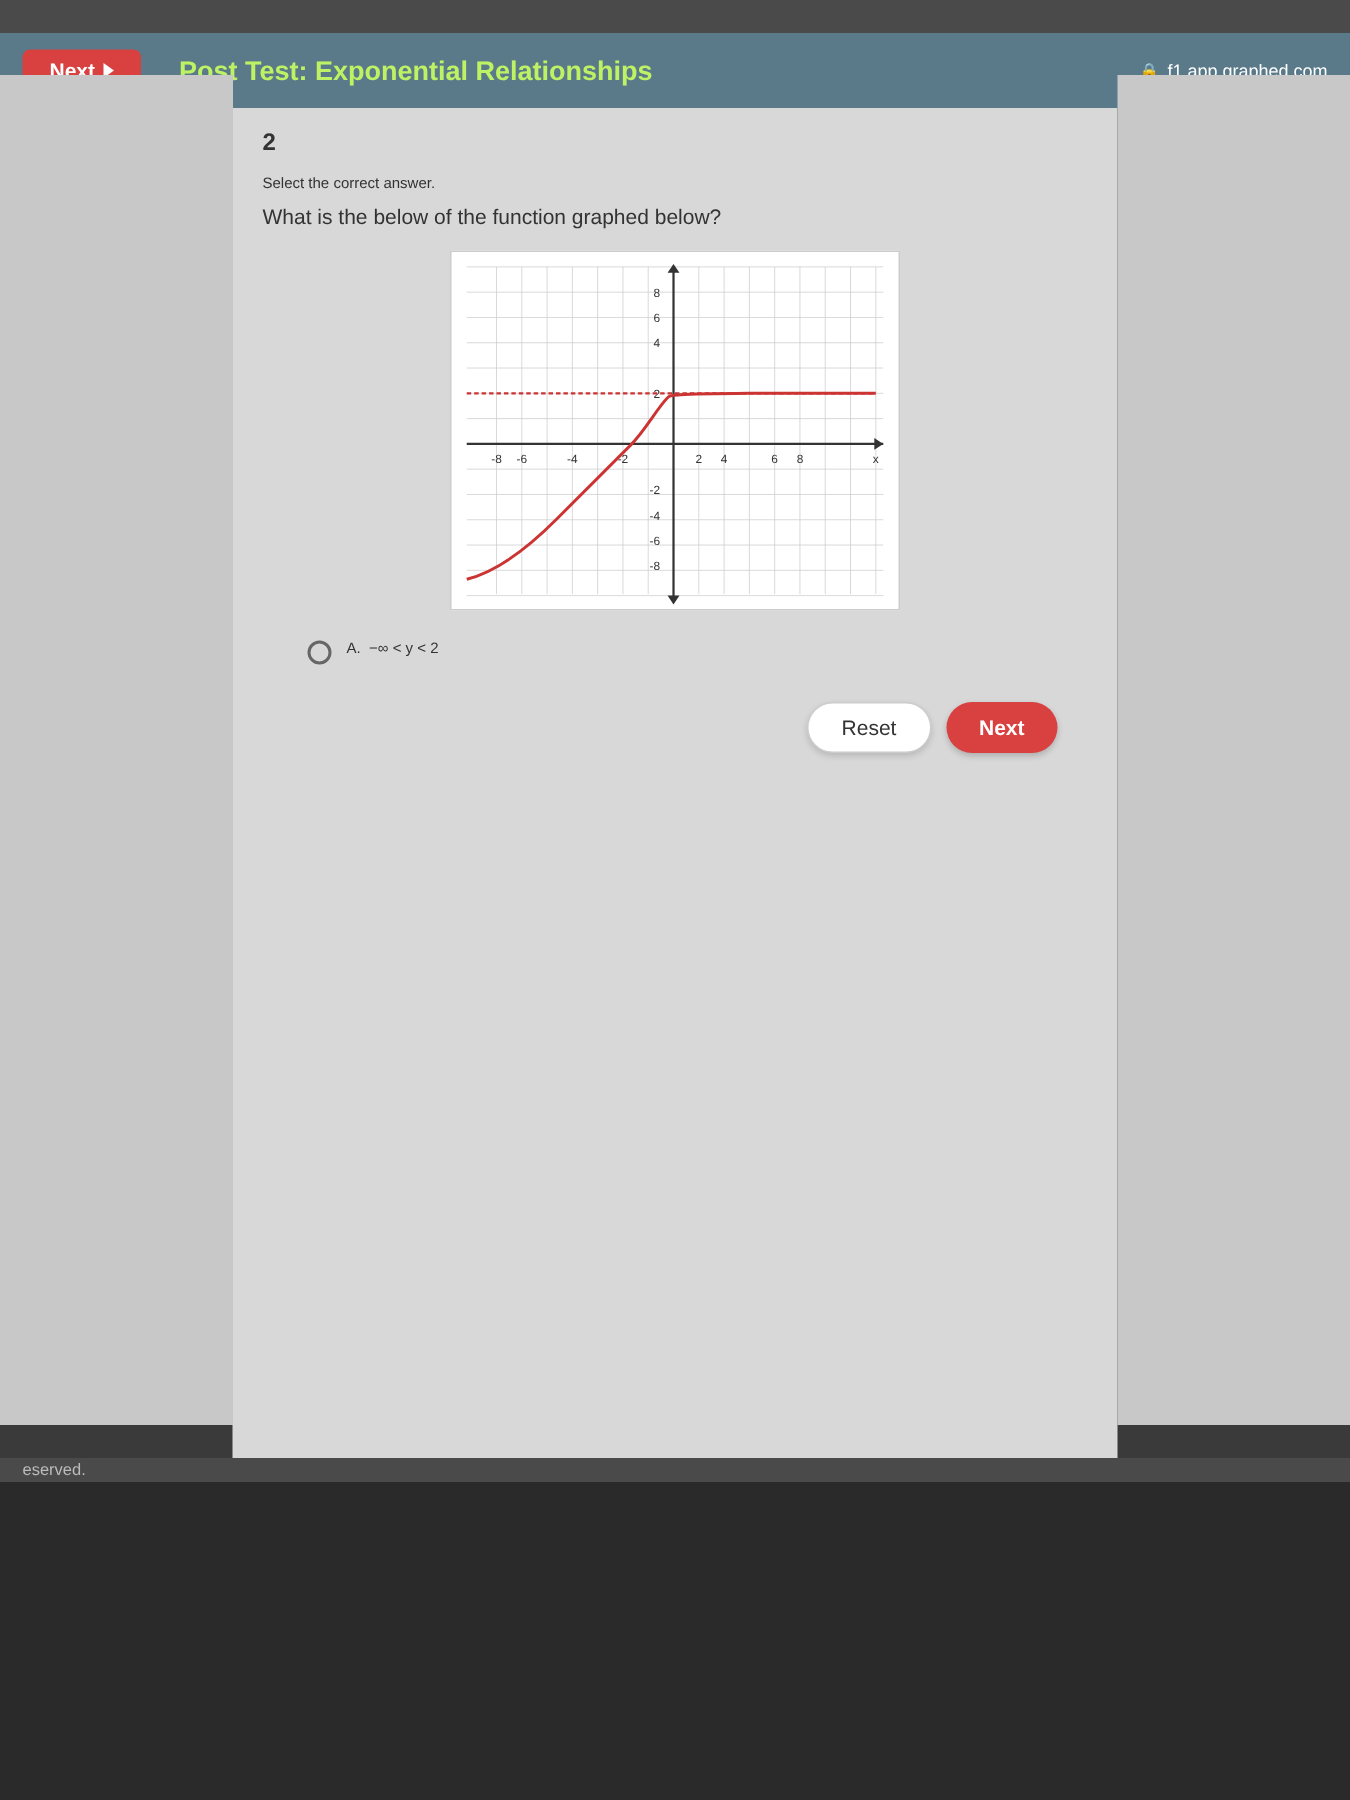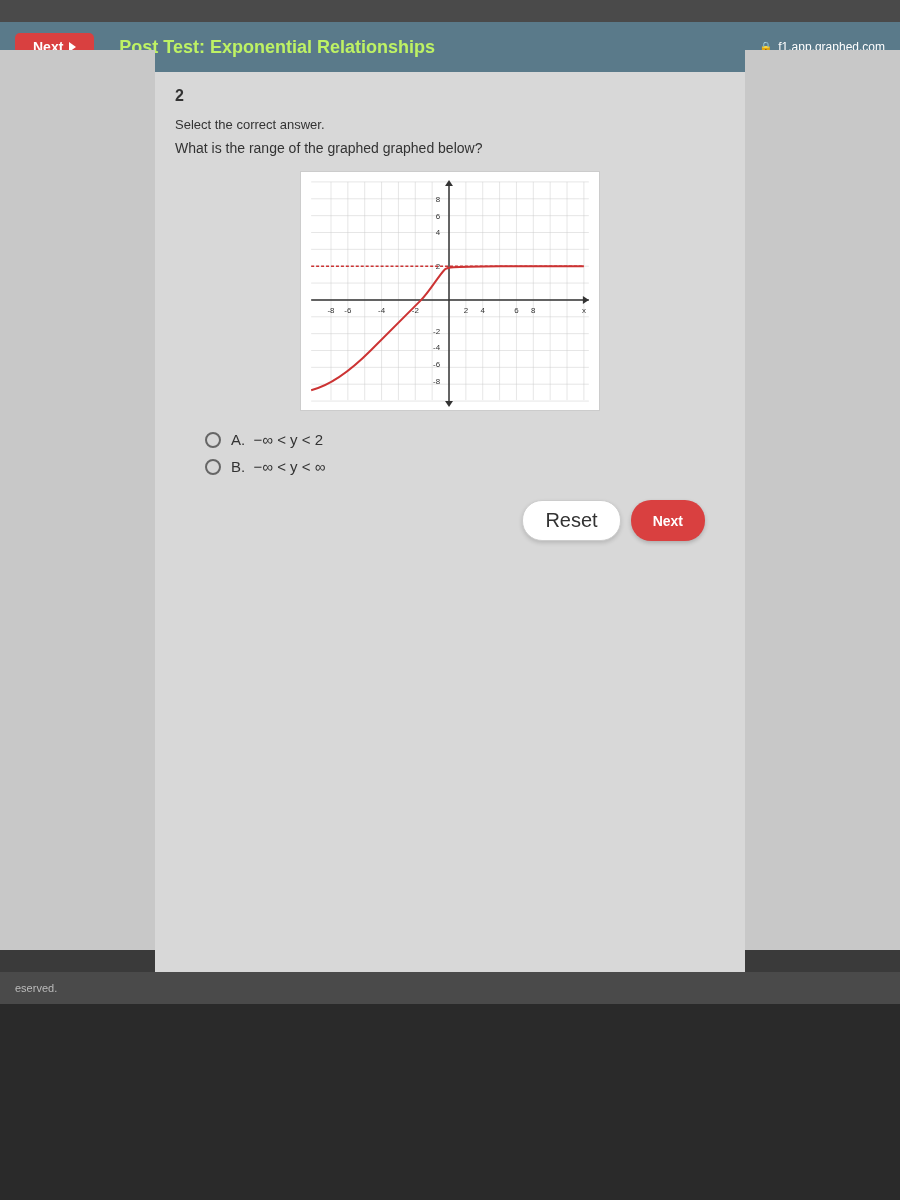--- a/index.html
+++ b/index.html
@@ -77,21 +77,21 @@
     }
 
     .question-number {
       font-size: 16px;
       font-weight: bold;
       color: #333;
       margin-bottom: 12px;
     }
 
     .instruction {
-      font-size: 13px;
+      font-size: 10px;
       color: #333;
       margin-bottom: 8px;
     }
 
     .question-text {
       font-size: 14px;
       color: #333;
       margin-bottom: 15px;
     }
 
@@ -117,23 +117,23 @@
     .answer-options {
       display: flex;
       flex-direction: column;
       gap: 10px;
       margin-left: 30px;
       margin-bottom: 25px;
     }
 
     .answer-option {
       display: flex;
-      align-items: flex-end;
+      align-items: flex-start;
       gap: 10px;
-      font-size: 15px;
+      font-size: 10px;
       color: #333;
       cursor: pointer;
     }
 
     .radio-circle {
       width: 16px;
       height: 16px;
       border: 2px solid #666;
       border-radius: 50%;
       flex-shrink: 0;
@@ -151,40 +151,40 @@
       margin-right: 20px;
       margin-top: 10px;
     }
 
     .reset-btn {
       background: white;
       color: #333;
       border: 1px solid #ccc;
       border-radius: 20px;
       padding: 8px 22px;
-      font-size: 20px;
+      font-size: 14px;
       cursor: pointer;
       box-shadow: 0 2px 4px rgba(0,0,0,0.15);
     }
 
     .next-btn-main {
       background: #d94040;
       color: white;
       border: none;
       border-radius: 20px;
       padding: 8px 22px;
       font-size: 14px;
       font-weight: bold;
       cursor: pointer;
       box-shadow: 0 2px 4px rgba(0,0,0,0.2);
     }
 
     .footer-bar {
       background: #4a4a4a;
-      height: 32px;
+      height: 16px;
       display: flex;
       align-items: center;
       padding: 0 15px;
       margin-top: 0;
     }
 
     .footer-text {
       color: #bbb;
       font-size: 11px;
     }
@@ -229,21 +229,21 @@
   </div>
 </div>
 
 <div class="side-left"></div>
 
 <div class="side-right"></div>
 
 <div class="main-content">
   <div class="question-number">2</div>
   <div class="instruction">Select the correct answer.</div>
-  <div class="question-text">What is the range of the graphed graphed below?</div>
+  <div class="question-text">What is the below of the function graphed below?</div>
 
   <div class="graph-container">
     <div class="graph-area">
       <svg class="graph-svg" viewBox="0 0 300 240">
 
         <line x1="30" y1="10" x2="30" y2="230" stroke="#ccc" stroke-width="0.5"></line>
         <line x1="47" y1="10" x2="47" y2="230" stroke="#ccc" stroke-width="0.5"></line>
         <line x1="64" y1="10" x2="64" y2="230" stroke="#ccc" stroke-width="0.5"></line>
         <line x1="81" y1="10" x2="81" y2="230" stroke="#ccc" stroke-width="0.5"></line>
         <line x1="98" y1="10" x2="98" y2="230" stroke="#ccc" stroke-width="0.5"></line>
@@ -309,24 +309,20 @@
 
       </svg>
     </div>
   </div>
 
   <div class="answer-options">
     <label class="answer-option">
       <div class="radio-circle"></div>
       <span class="option-label">A.&nbsp;&nbsp;−∞ &lt; y &lt; 2</span>
     </label>
-    <label class="answer-option">
-      <div class="radio-circle"></div>
-      <span class="option-label">B.&nbsp;&nbsp;−∞ &lt; y &lt; ∞</span>
-    </label>
   </div>
 
   <div class="action-buttons">
     <button class="reset-btn">Reset</button>
     <button class="next-btn-main">Next</button>
   </div>
 </div>
 
 <div class="footer-bar">
   <span class="footer-text">eserved.</span>

